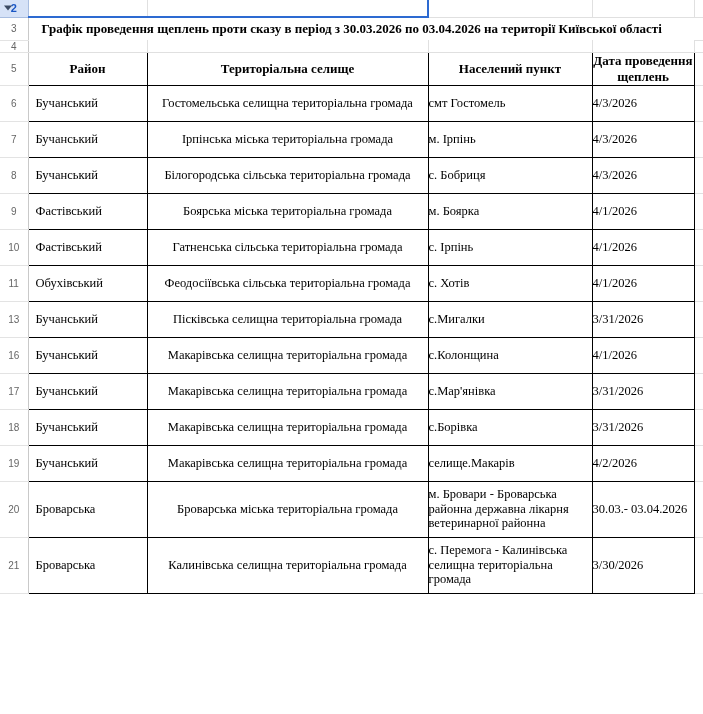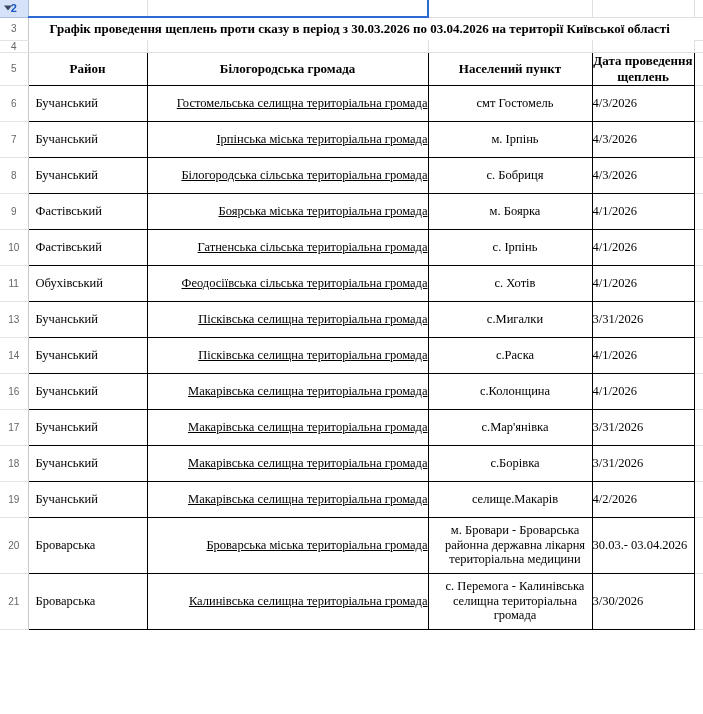--- a/index.html
+++ b/index.html
@@ -94,31 +94,31 @@
     font-size: 12.5px;
     color: #000000;
     line-height: 1.18;
     padding: 3px 4px;
   }
   .tb.title {
     border: none;
     font-weight: bold;
     font-size: 13px;
     text-align: left;
-    padding-left: 21px;
+    padding-left: 13px;
     white-space: nowrap;
   }
   .tb.hdr {
     font-weight: bold;
     text-align: center;
     font-size: 13px;
   }
   .tb.c-district { text-align: left; padding-left: 7px; margin-top: 40px; }
-  .tb.c-hromada  { text-align: right; text-decoration: underline; }
-  .tb.c-place    { text-align: center; padding-left: 10px; }
+  .tb.c-hromada  { text-align: center; }
+  .tb.c-place    { text-align: left; }
   .tb.c-date     { text-align: left; }
 
   
   .tail {
     border-bottom: 1px solid #e0e0e0;
     background: #ffffff;
   }
 </style>
 </head>
 <body>
@@ -164,21 +164,21 @@
         <td class="cell blank-row"></td>
         <td class="cell blank-row"></td>
         <td class="tail"></td>
       </tr>
 
       <tr style="height:33px">
         <td class="gutter">
           <span>5</span>
         </td>
         <td class="tb hdr">Район</td>
-        <td class="tb hdr">Білогородська громада</td>
+        <td class="tb hdr">Територіальна селище</td>
         <td class="tb hdr">Населений пункт</td>
         <td class="tb hdr">Дата проведення щеплень</td>
         <td class="tail"></td>
       </tr>
 
     <tr style="height: 36px;">
           <td class="gutter"><span>6</span></td>
           <td class="tb c-district">Бучанський</td>
           <td class="tb c-hromada">Гостомельська селищна територіальна громада</td>
           <td class="tb c-place">смт Гостомель</td>
@@ -227,28 +227,20 @@
         </tr>
         <tr style="height: 36px;">
           <td class="gutter"><span>13</span></td>
           <td class="tb c-district">Бучанський</td>
           <td class="tb c-hromada">Пісківська селищна територіальна громада</td>
           <td class="tb c-place">с.Мигалки</td>
           <td class="tb c-date">3/31/2026</td>
           <td class="tail"></td>
         </tr>
         <tr style="height: 36px;">
-          <td class="gutter"><span>14</span></td>
-          <td class="tb c-district">Бучанський</td>
-          <td class="tb c-hromada">Пісківська селищна територіальна громада</td>
-          <td class="tb c-place">с.Раска</td>
-          <td class="tb c-date">4/1/2026</td>
-          <td class="tail"></td>
-        </tr>
-        <tr style="height: 36px;">
           <td class="gutter"><span>16</span></td>
           <td class="tb c-district">Бучанський</td>
           <td class="tb c-hromada">Макарівська селищна територіальна громада</td>
           <td class="tb c-place">с.Колонщина</td>
           <td class="tb c-date">4/1/2026</td>
           <td class="tail"></td>
         </tr>
         <tr style="height: 36px;">
           <td class="gutter"><span>17</span></td>
           <td class="tb c-district">Бучанський</td>
@@ -270,21 +262,21 @@
           <td class="tb c-district">Бучанський</td>
           <td class="tb c-hromada">Макарівська селищна територіальна громада</td>
           <td class="tb c-place">селище.Макарів</td>
           <td class="tb c-date">4/2/2026</td>
           <td class="tail"></td>
         </tr>
         <tr style="height: 56px;">
           <td class="gutter"><span>20</span></td>
           <td class="tb c-district">Броварська</td>
           <td class="tb c-hromada">Броварська міська територіальна громада</td>
-          <td class="tb c-place">м. Бровари - Броварська районна державна лікарня територіальна медицини</td>
+          <td class="tb c-place">м. Бровари - Броварська районна державна лікарня ветеринарної районна</td>
           <td class="tb c-date">30.03.- 03.04.2026</td>
           <td class="tail"></td>
         </tr>
         <tr style="height: 56px;">
           <td class="gutter"><span>21</span></td>
           <td class="tb c-district">Броварська</td>
           <td class="tb c-hromada">Калинівська селищна територіальна громада</td>
           <td class="tb c-place">с. Перемога - Калинівська селищна територіальна громада</td>
           <td class="tb c-date">3/30/2026</td>
           <td class="tail"></td>

